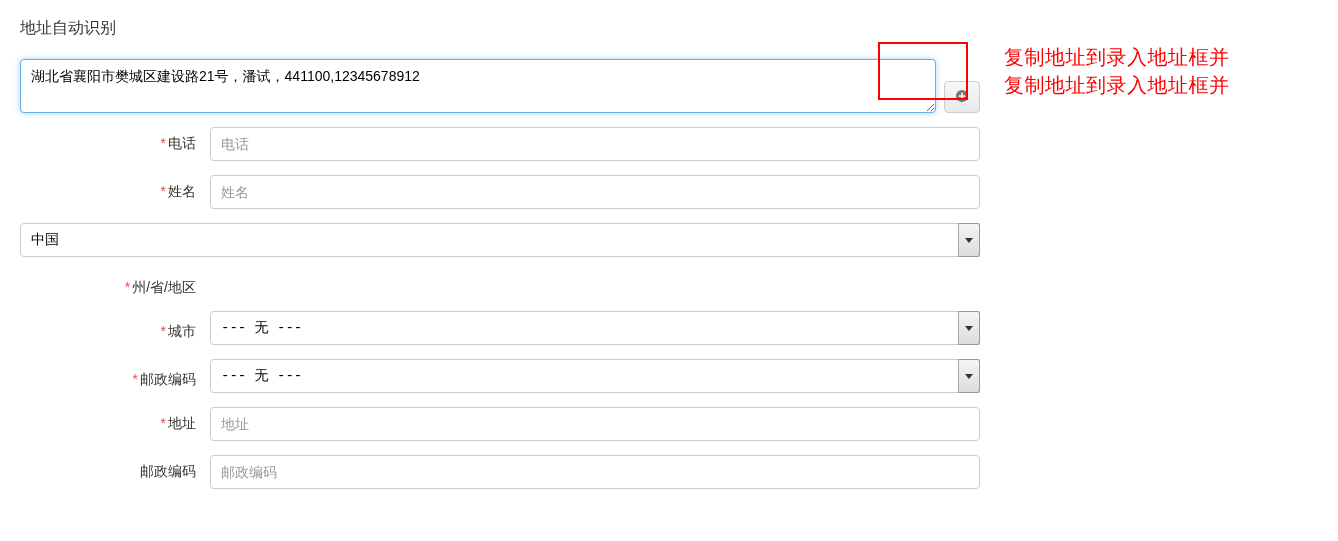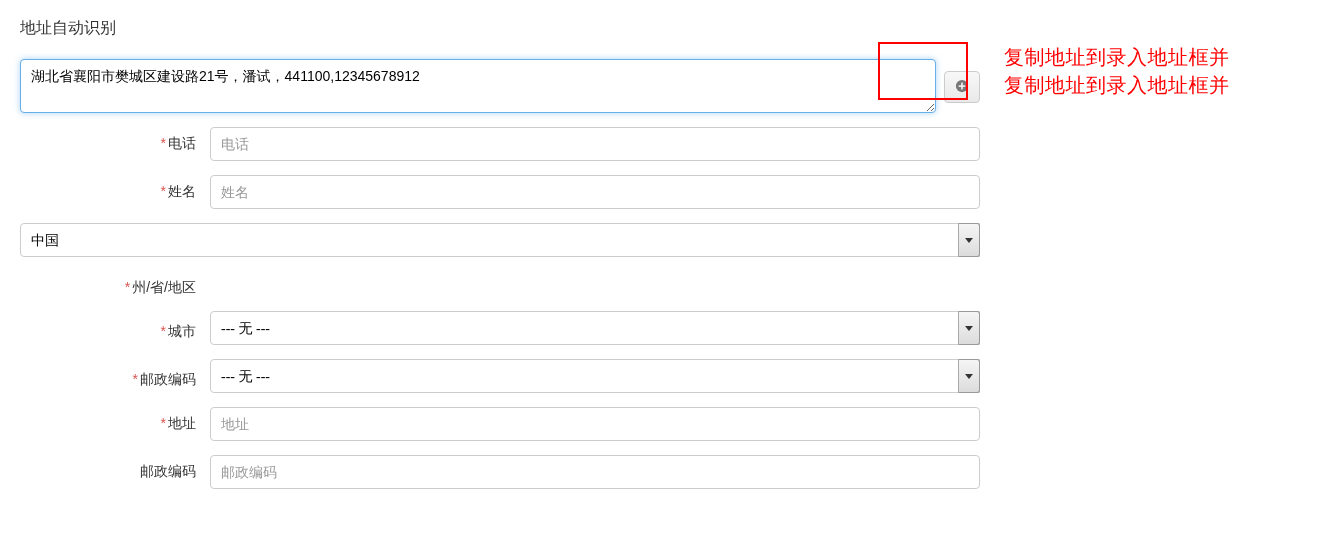--- a/index.html
+++ b/index.html
@@ -9,21 +9,21 @@
     h1.title { font-size: 16px; font-weight: 400; color: #333; margin-bottom: 22px; line-height: 1.2; }
 
     .row { display: flex; align-items: flex-start; margin-bottom: 14px; }
     .row.sel { align-items: center; }
 
     .label-col { width: 190px; text-align: right; padding-right: 14px; padding-top: 8px; font-size: 14px; color: #333; flex-shrink: 0; }
     .row.sel .label-col, .row.input-row .label-col { padding-top: 8px; }
 
     .req { color: #d9534f; margin-right: 2px; }
 
-    .field-col { flex: 1 1 auto; min-width: 0; display: flex; align-items: center; gap: 8px; }
+    .field-col { flex: 1 1 auto; min-width: 0; display: flex; align-items: flex-end; gap: 8px; }
 
     textarea.addr {
       flex: 1 1 auto;
       min-width: 0;
       height: 54px;
       border: 1px solid #66afe9;
       border-radius: 4px;
       padding: 6px 10px;
       font-family: inherit;
       font-size: 14px;
@@ -62,21 +62,21 @@
     }
     input[type=text].fld::placeholder { color: #999; }
 
     .select-wrap { width: 100%; position: relative; }
     .select {
       width: 100%;
       height: 34px;
       border: 1px solid #ccc;
       border-radius: 4px 0 0 4px;
       padding: 0 28px 0 10px;
-      font-family: Liberation Serif, serif;
+      font-family: Liberation Mono, monospace;
       font-size: 14px;
       background: #fff;
       -webkit-appearance: none;
       appearance: none;
       outline: none;
     }
     .select-btn {
       position: absolute; right: 0; top: 0;
       width: 22px; height: 34px;
       border: 1px solid #999; border-left: 1px solid #aaa;

